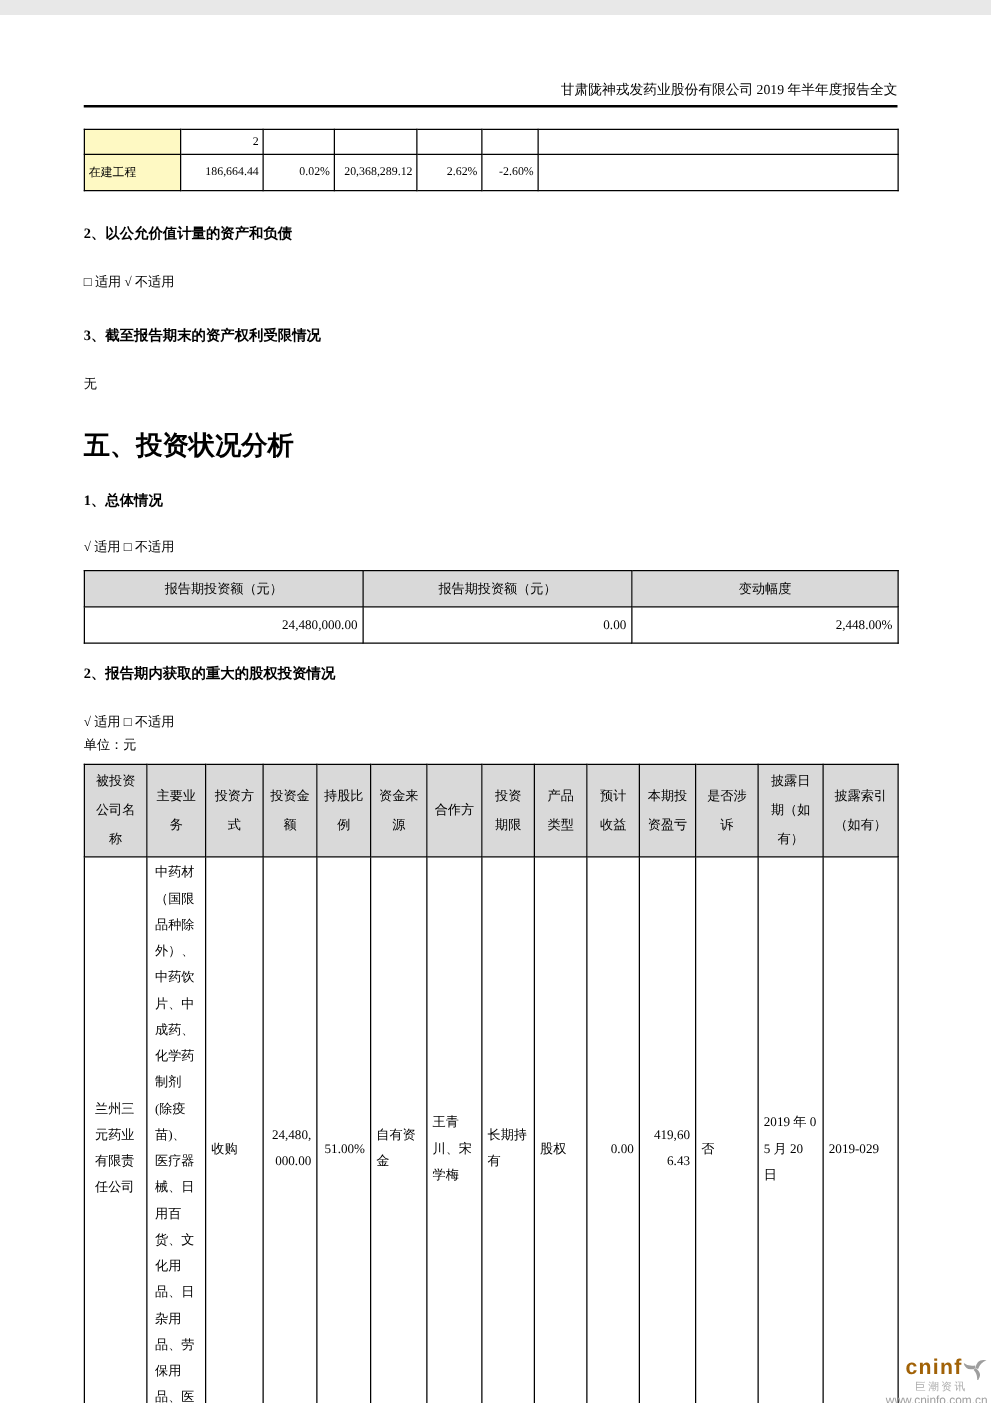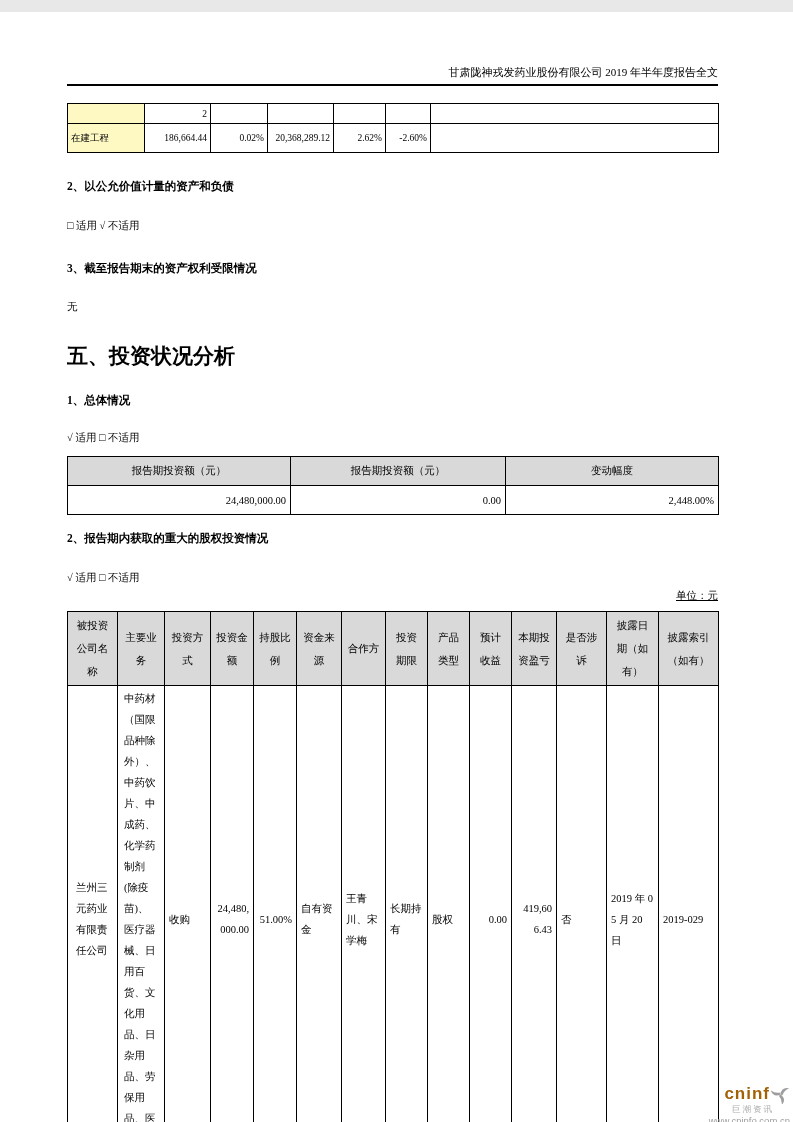--- a/index.html
+++ b/index.html
@@ -54,21 +54,21 @@
   .h-sub.mt23 { margin-top:23px; }
   .h-sub.mt16 { margin-top:16px; }
   .h-main { margin-top:28px; font-size:21px; font-weight:bold; }
   .apl { margin-top:25px; font-size:10.5px; }
   .body-text { margin-top:24px; font-size:10.5px; }
 
   .t-overall { margin-top:11px; }
   .t-overall th { height:29px; }
   .t-overall td { height:29px; text-align:right; }
 
-  .unit-label { margin-top:4px; text-align:right; font-size:10.5px;text-decoration:underline; }
+  .unit-label { margin-top:4px; font-size:10.5px; }
 
   .t-equity { margin-top:8px; }
   .t-equity th { line-height:23px; padding:2px 5px; }
   .t-equity td { line-height:21px; padding:2px 4px; }
   .t-equity td.company { padding:2px 8px; }
   .t-equity td.business { padding:2px 6px; }
 
   .cninfo {
     position:absolute;
     right:3px; bottom:8px;

